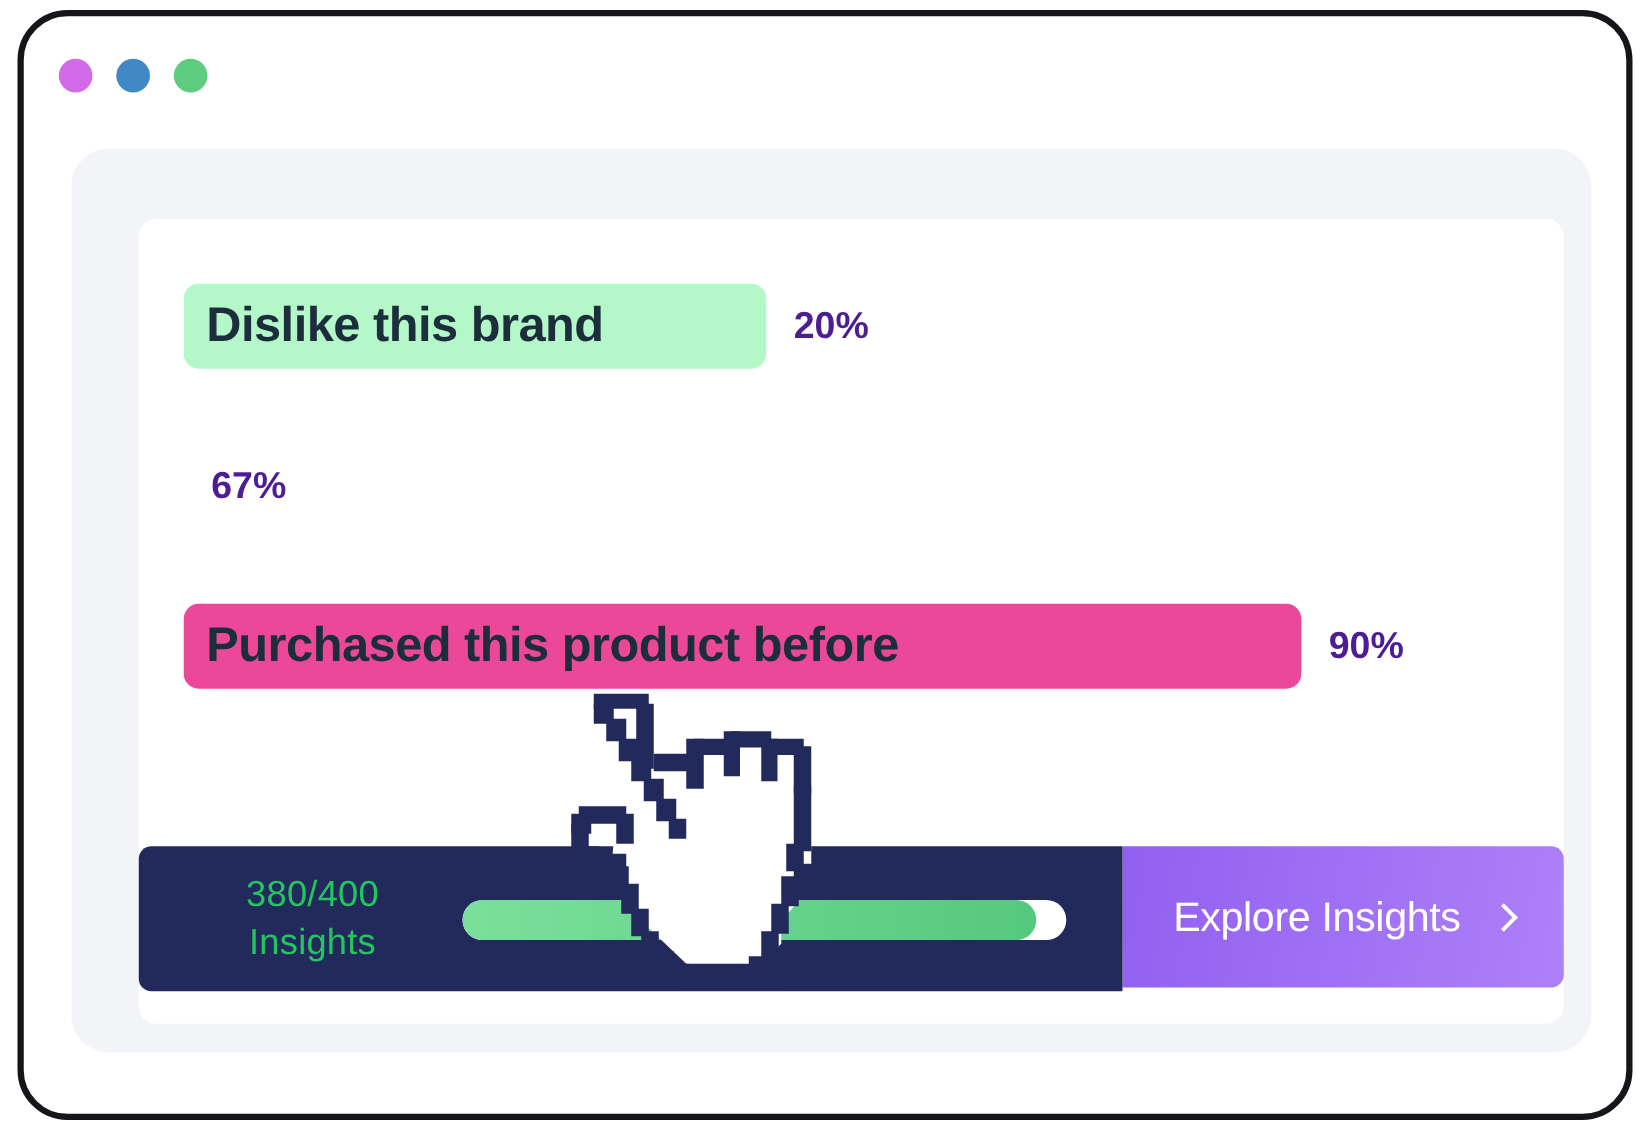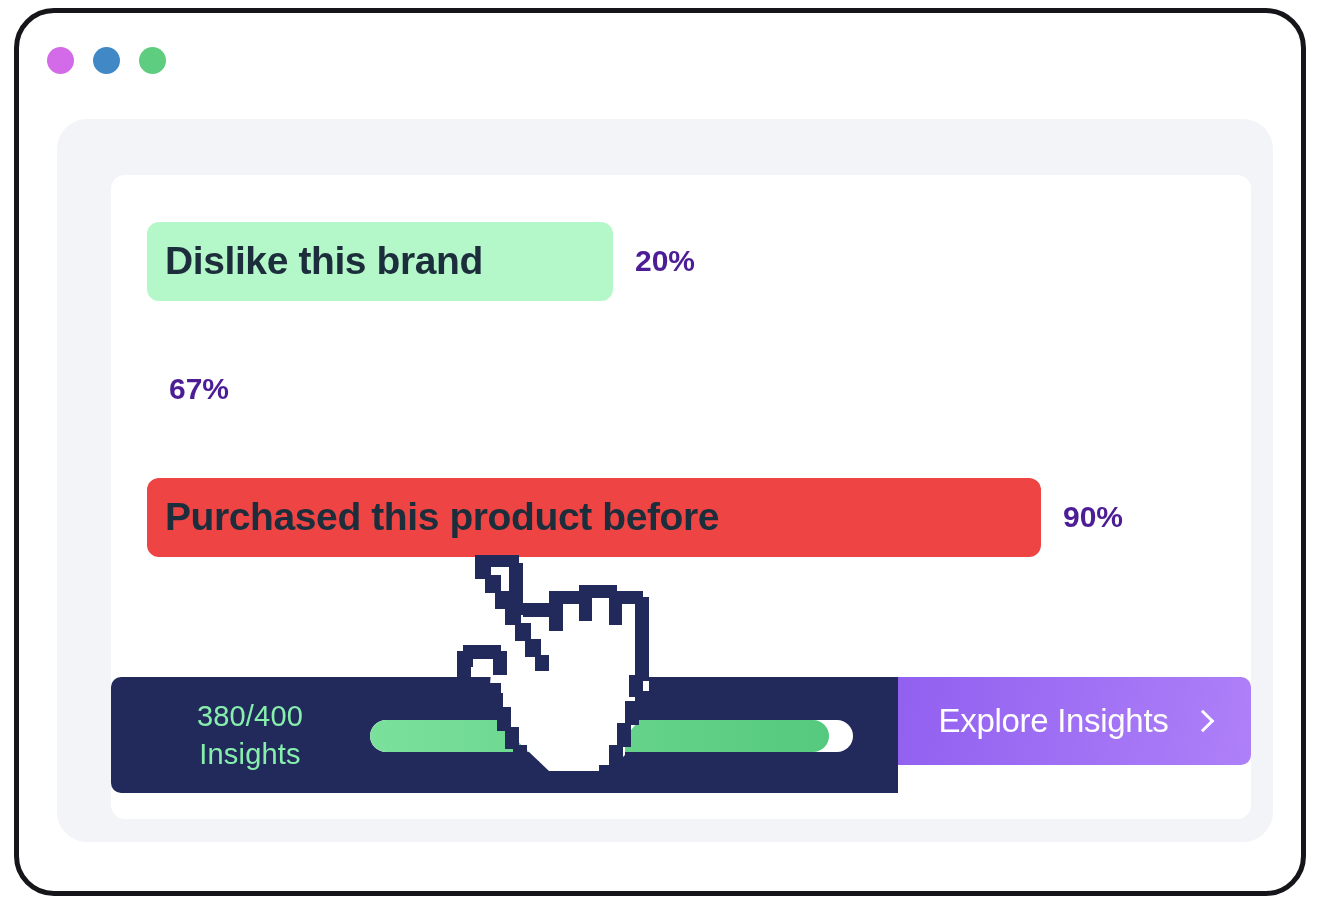--- a/index.html
+++ b/index.html
@@ -78,21 +78,21 @@
     width: 1068px;
   }
   .bar-row {
     position: relative;
     display: flex;
     align-items: center;
     height: 92px;
     margin-bottom: 36px;
   }
   .bar {
-    height: 79px;
+    height: 68px;
     border-radius: 12px;
     display: flex;
     align-items: center;
     box-sizing: border-box;
     padding-left: 18px;
   }
   .bar-label {
     font-size: 39px;
     font-weight: 700;
     color: #1c2e3c;
@@ -122,21 +122,21 @@
     height: 116px;
     background: #222a5c;
     border-radius: 10px 0 0 10px;
     display: flex;
     align-items: center;
   }
   .responses-block {
     margin-left: 50px;
     width: 178px;
     text-align: center;
-    color: #86efac;
+    color: #22c55e;
     font-size: 29px;
     font-weight: 400;
     line-height: 1.32;
     letter-spacing: 0.2px;
   }
   .progress-track {
     position: absolute;
     left: 259px;
     top: 43px;
     width: 483px;
@@ -145,21 +145,21 @@
     border-radius: 16px;
     overflow: hidden;
   }
   .progress-fill {
     height: 100%;
     border-radius: 16px;
     background: linear-gradient(90deg, #7ae09b 0%, #55c97e 100%);
   }
   .footer-right {
     width: 353px;
-    height: 88px;
+    height: 113px;
     background: linear-gradient(100deg, #9160f0 0%, #ae80f8 100%);
     border-radius: 0 10px 10px 0;
     display: flex;
     align-items: center;
     justify-content: center;
     gap: 26px;
     cursor: pointer;
   }
   .footer-right .btn-text {
     color: #ffffff;
@@ -208,21 +208,21 @@
             <span class="bar-label">Dislike this brand</span>
           </div>
           <span class="bar-pct">20%</span>
         </div>
 
         <div class="bar-row">
           <span class="bar-pct">67%</span>
         </div>
 
         <div class="bar-row">
-          <div class="bar" id="bar2" style="width: 894px; background: #ef4444;">
+          <div class="bar" id="bar2" style="width: 894px; background: #ec4899;">
             <span class="bar-label">Purchased this product before</span>
           </div>
           <span class="bar-pct">90%</span>
         </div>
 
       </div>
 
       <div class="footer">
 
         <div class="footer-left">

